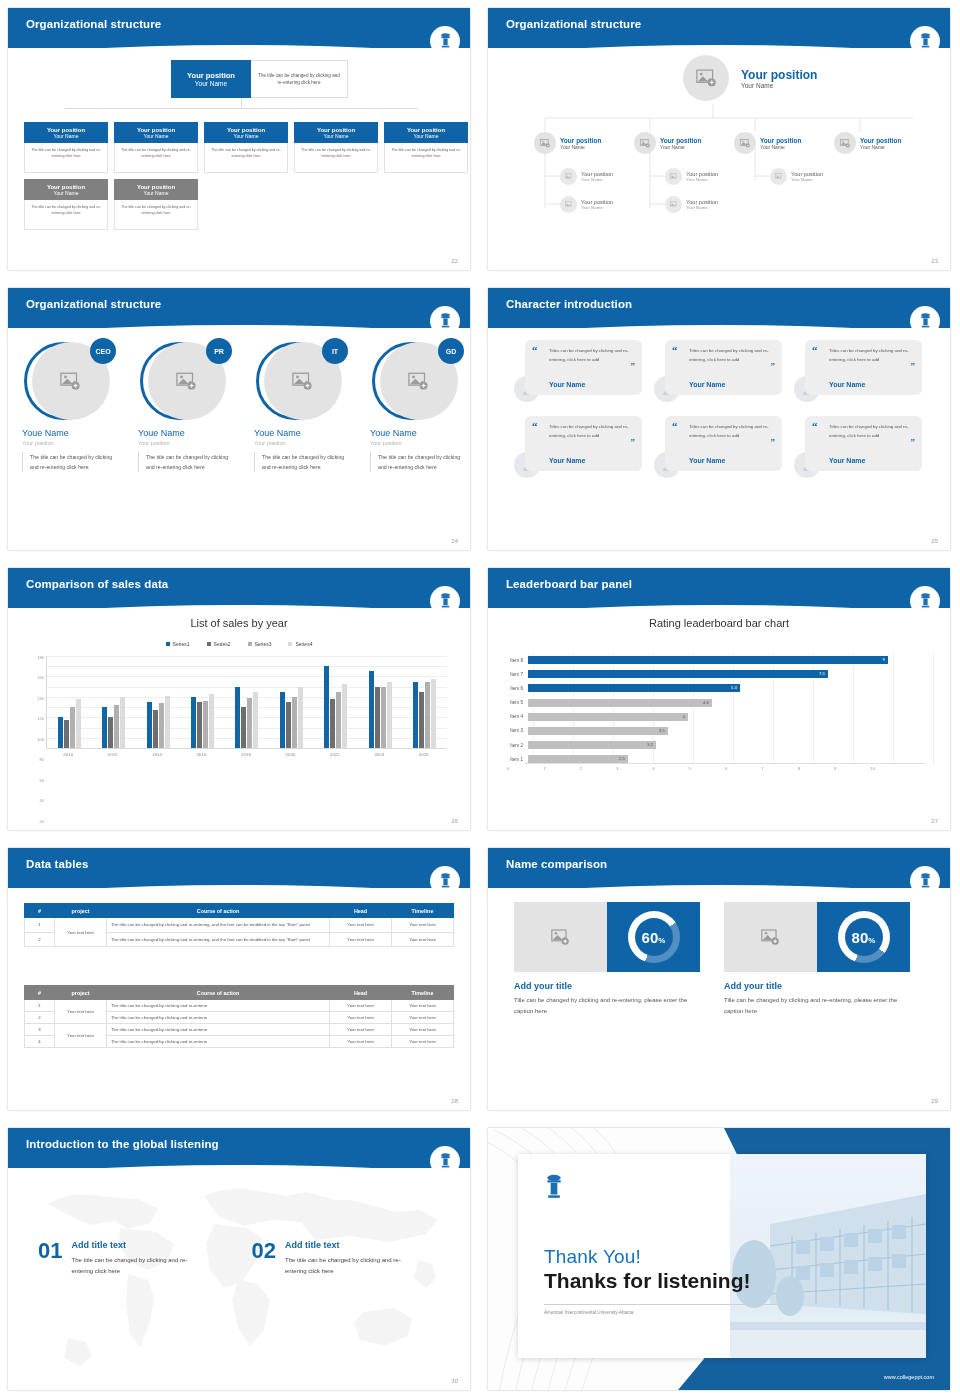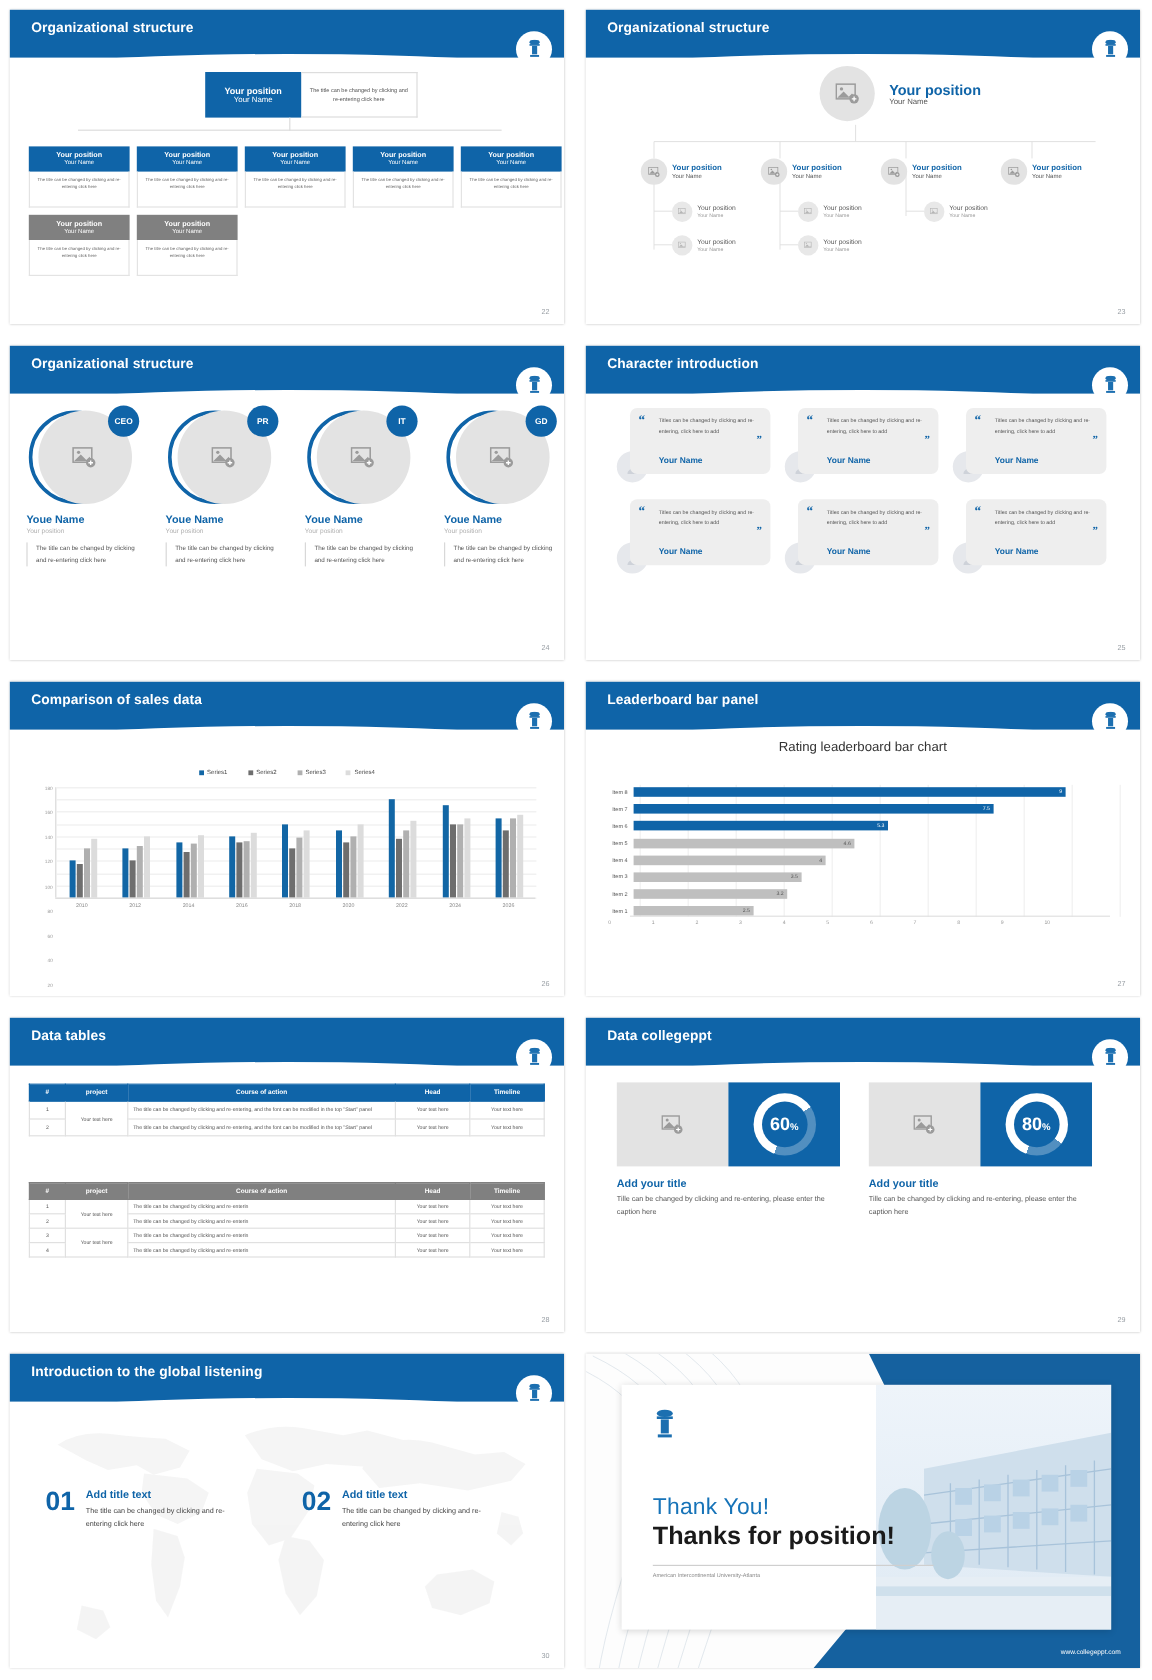--- a/index.html
+++ b/index.html
@@ -117,21 +117,21 @@
     border-radius:50%; background:#e3e3e3;
     display:flex; align-items:center; justify-content:center;
   }
   .s24-disc svg { width:22px; height:19px; }
   .s24-tag {
     position:absolute; right:6px; top:0px; width:26px; height:26px;
     border-radius:50%; background:#0f64a8; color:#fff;
     display:flex; align-items:center; justify-content:center;
     font-size:7px; font-weight:bold;
   }
-  .s24-name { margin-top:4px; font-size:9px; font-weight:bold; color:#0f64a8; }
+  .s24-name { margin-top:4px; font-size:9px; font-weight:normal; color:#0f64a8; }
   .s24-pos { font-size:5.5px; color:#b0b0b0; margin-top:2px; }
   .s24-desc {
     margin-top:6px; border-left:1px solid #d8d8d8; padding-left:7px;
     font-size:5.2px; color:#555; line-height:1.95; width:100px;
   }
 
   
   .s25-grid {
     position:absolute; left:26px; top:52px; width:410px;
     display:flex; flex-wrap:wrap; gap:14px 12px;
@@ -700,20 +700,21 @@
           <div class="curve"></div>
         </div>
         <div class="logo-badge">
           <svg viewBox="0 0 24 30">
               <ellipse cx="12" cy="4" rx="8" ry="3.6" fill="#1c6fb0"></ellipse>
               <rect x="4" y="7" width="16" height="2.6" fill="#1c6fb0"></rect>
               <rect x="8" y="10" width="8" height="13" fill="#1c6fb0"></rect>
               <rect x="5" y="24" width="14" height="3" fill="#1c6fb0"></rect>
             </svg>
         </div>
+        <div class="ch-title">List of sales by year</div>
         <div class="ch-legend" id="legend26">
             <div class="lg">
               <i style="background:#1266a5"></i>
               <span>Series1</span>
             </div>
             <div class="lg">
               <i style="background:#6e6e6e"></i>
               <span>Series2</span>
             </div>
             <div class="lg">
@@ -1021,21 +1022,21 @@
             </tr>
           </tbody>
         </table>
         <div class="pgnum">28</div>
       </div>
     </div>
 
     <div class="slide">
       <div class="slide-inner">
         <div class="hdr">
-          <div class="hdr-title">Data collegeppt</div>
+          <div class="hdr-title">Name comparison</div>
           <div class="curve"></div>
         </div>
         <div class="logo-badge">
           <svg viewBox="0 0 24 30">
               <ellipse cx="12" cy="4" rx="8" ry="3.6" fill="#1c6fb0"></ellipse>
               <rect x="4" y="7" width="16" height="2.6" fill="#1c6fb0"></rect>
               <rect x="8" y="10" width="8" height="13" fill="#1c6fb0"></rect>
               <rect x="5" y="24" width="14" height="3" fill="#1c6fb0"></rect>
             </svg>
         </div>
@@ -1189,21 +1190,21 @@
                 <rect x="0" y="168" width="196" height="8" fill="#cfe0ec"></rect>
               </svg>
             </div>
             <svg class="ty-logo" viewBox="0 0 24 30">
               <ellipse cx="12" cy="4" rx="8" ry="3.6" fill="#1c6fb0"></ellipse>
                 <rect x="4" y="7" width="16" height="2.6" fill="#1c6fb0"></rect>
               <rect x="8" y="10" width="8" height="14" fill="#1c6fb0"></rect>
                 <rect x="5" y="25" width="14" height="3" fill="#1c6fb0"></rect>
             </svg>
             <div class="ty-t1">Thank You!</div>
-            <div class="ty-t2">Thanks for position!</div>
+            <div class="ty-t2">Thanks for listening!</div>
             <div class="ty-rule"></div>
             <div class="ty-sub">American Intercontinental University-Atlanta</div>
           </div>
           <div class="ty-url">www.collegeppt.com</div>
         </div>
       </div>
     </div>
   </div>
 
 </div>

